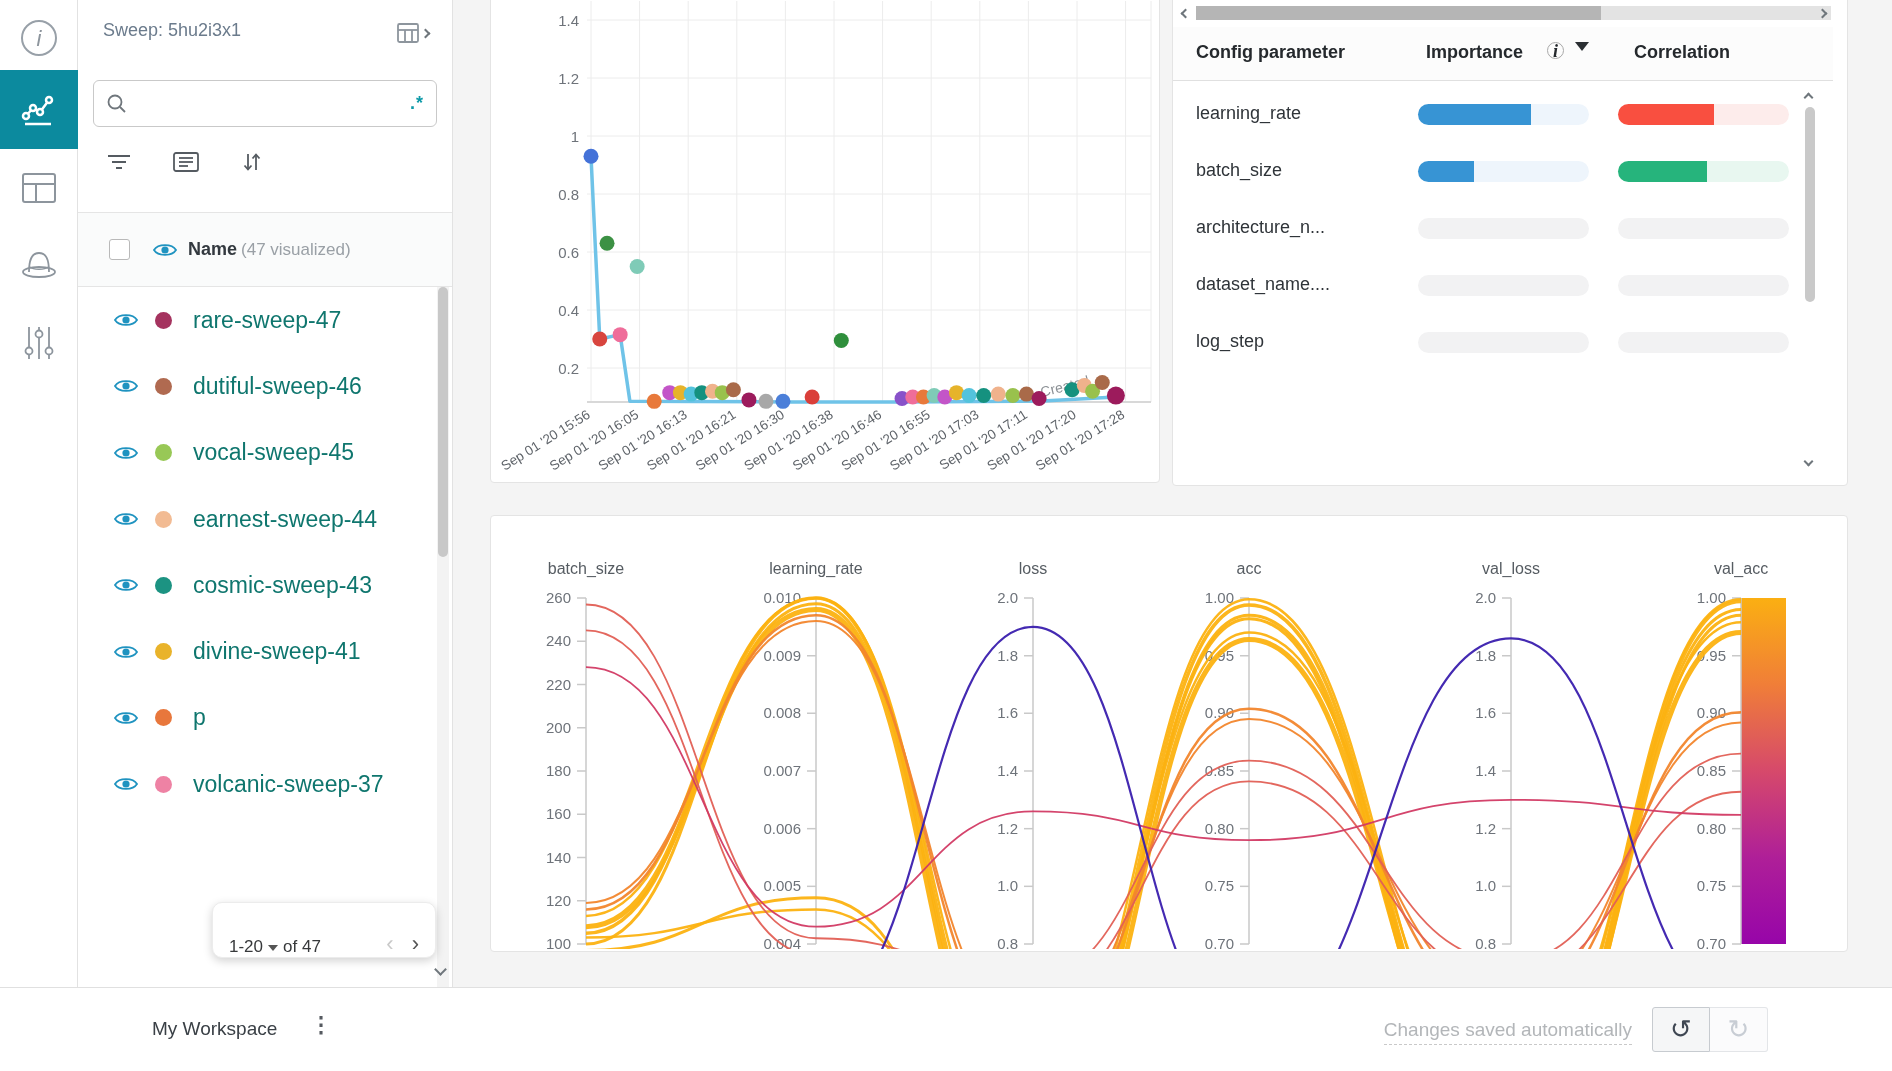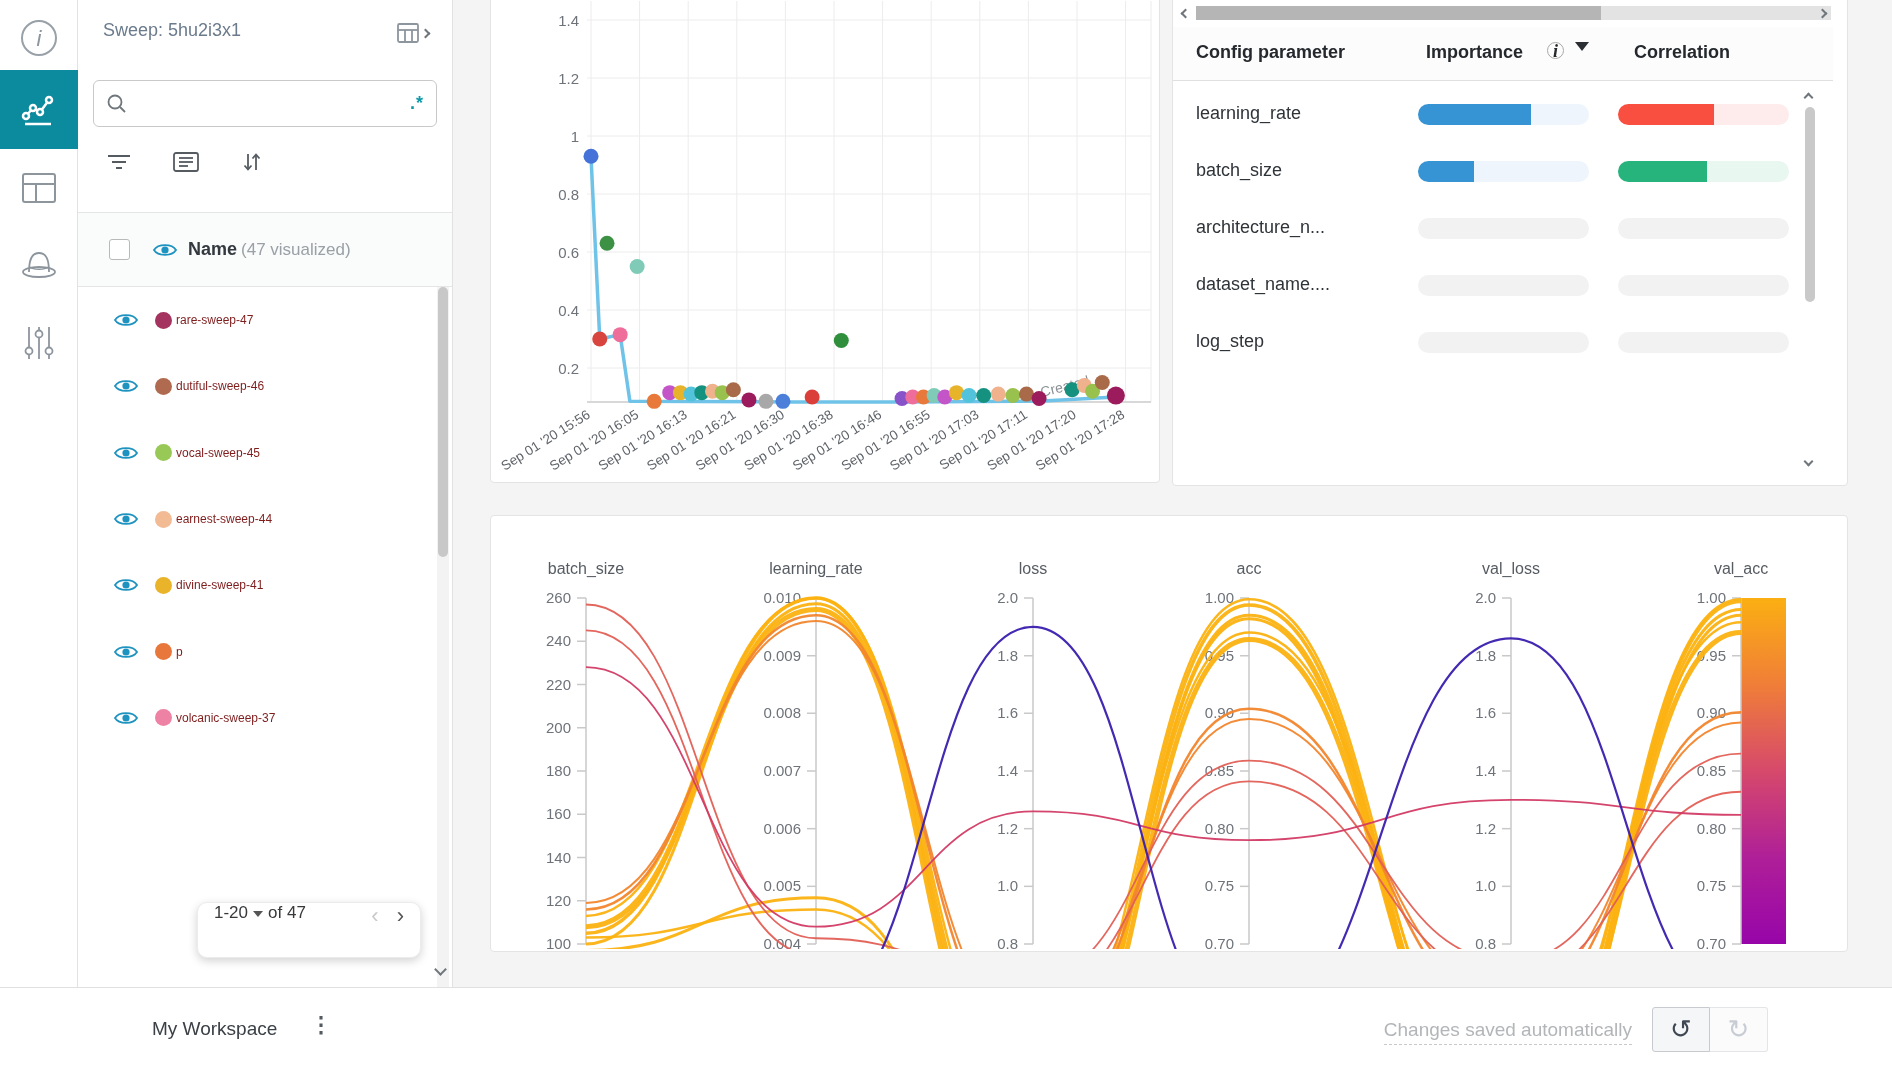--- a/index.html
+++ b/index.html
@@ -22,31 +22,31 @@
   .rp-toolbar { position:absolute; left:28px; top:150px; display:flex; gap:40px; align-items:center; }
   .tb-icon { cursor:pointer; }
   .name-row { position:absolute; left:0; top:212px; width:375px; height:75px; background:#fafbfb;
     border-top:1px solid #e5e5e5; border-bottom:1px solid #e5e5e5; display:flex; align-items:center; }
   .checkbox { width:21px; height:21px; border:1px solid #b9b9b9; border-radius:3px; background:#fff; margin-left:31px; cursor:pointer; }
   .name-label { font-size:18px; font-weight:bold; color:#33393f; margin-left:10px; }
   .name-count { font-size:17px; color:#9aa0a6; margin-left:4px; }
   #run-list { position:absolute; left:0; top:287px; width:375px; }
   .run-row { height:66.3px; display:flex; align-items:center; cursor:pointer; }
   .run-dot { width:17px; height:17px; border-radius:50%; margin-left:16px; }
-  .run-name { font-size:12px; color:#7f1d1d; margin-left:4px; white-space:nowrap; }
+  .run-name { font-size:23px; color:#0f766e; margin-left:21px; white-space:nowrap; }
   .eye-wrap { margin-left:35px; display:flex; cursor:pointer; }
   .name-row .eye-wrap { margin-left:22px; }
   
   .rp-scroll { position:absolute; left:359px; top:287px; width:12px; height:700px; background:#f3f3f3; }
   .rp-thumb { position:absolute; left:1px; top:0; width:10px; height:270px; background:#c8c8c8; border-radius:5px; }
   .rp-chevron { position:absolute; left:358px; top:960px; }
   
-  #pagination { position:absolute; left:119px; top:902px; width:224px; height:56px; background:#fff;
+  #pagination { position:absolute; left:134px; top:902px; width:224px; height:56px; background:#fff;
     border:1px solid #ececec; border-radius:10px; box-shadow:0 3px 10px rgba(0,0,0,.18);
-    display:flex; align-items:flex-start; padding:0 16px; z-index:6; }
+    display:flex; align-items:flex-end; padding:0 16px; z-index:6; }
   #pagination .pg-text { font-size:17px; color:#37393b; display:flex; align-items:center; gap:5px; }
   .pg-caret { width:0; height:0; border-left:5px solid transparent; border-right:5px solid transparent;
     border-top:6px solid #555; margin-top:2px; }
   .pg-prev, .pg-next { font-size:22px; margin-left:18px; cursor:pointer; }
   .pg-prev { color:#c9c9c9; margin-left:auto; }
   .pg-next { color:#555; }
   
   #main { position:absolute; left:453px; top:0; width:1439px; height:987px; background:#f4f4f4; }
   .card { position:absolute; background:#fff; border:1px solid #e4e4e4; border-radius:4px; }
   #scatter-card { left:37px; top:-12px; width:670px; height:495px; }
@@ -222,20 +222,30 @@
       </div>
       <div class="run-row">
         <span class="eye-wrap">
           <svg width="26" height="18" viewBox="0 0 26 18">
             <path d="M2 9 C6 2.5 20 2.5 24 9 C20 15.5 6 15.5 2 9 Z" fill="none" stroke="#1f93c0" stroke-width="1.8"></path>
             <circle cx="13" cy="9" r="3.6" fill="#1f93c0"></circle>
           </svg>
         </span>
         <span class="run-dot" style="background: rgb(242, 187, 147);"></span>
         <span class="run-name">earnest-sweep-44</span>
+      </div>
+      <div class="run-row">
+        <span class="eye-wrap">
+          <svg width="26" height="18" viewBox="0 0 26 18">
+            <path d="M2 9 C6 2.5 20 2.5 24 9 C20 15.5 6 15.5 2 9 Z" fill="none" stroke="#1f93c0" stroke-width="1.8"></path>
+            <circle cx="13" cy="9" r="3.6" fill="#1f93c0"></circle>
+          </svg>
+        </span>
+        <span class="run-dot" style="background: rgb(28, 147, 130);"></span>
+        <span class="run-name">cosmic-sweep-43</span>
       </div>
       <div class="run-row">
         <span class="eye-wrap">
           <svg width="26" height="18" viewBox="0 0 26 18">
             <path d="M2 9 C6 2.5 20 2.5 24 9 C20 15.5 6 15.5 2 9 Z" fill="none" stroke="#1f93c0" stroke-width="1.8"></path>
             <circle cx="13" cy="9" r="3.6" fill="#1f93c0"></circle>
           </svg>
         </span>
         <span class="run-dot" style="background: rgb(233, 179, 42);"></span>
         <span class="run-name">divine-sweep-41</span>

